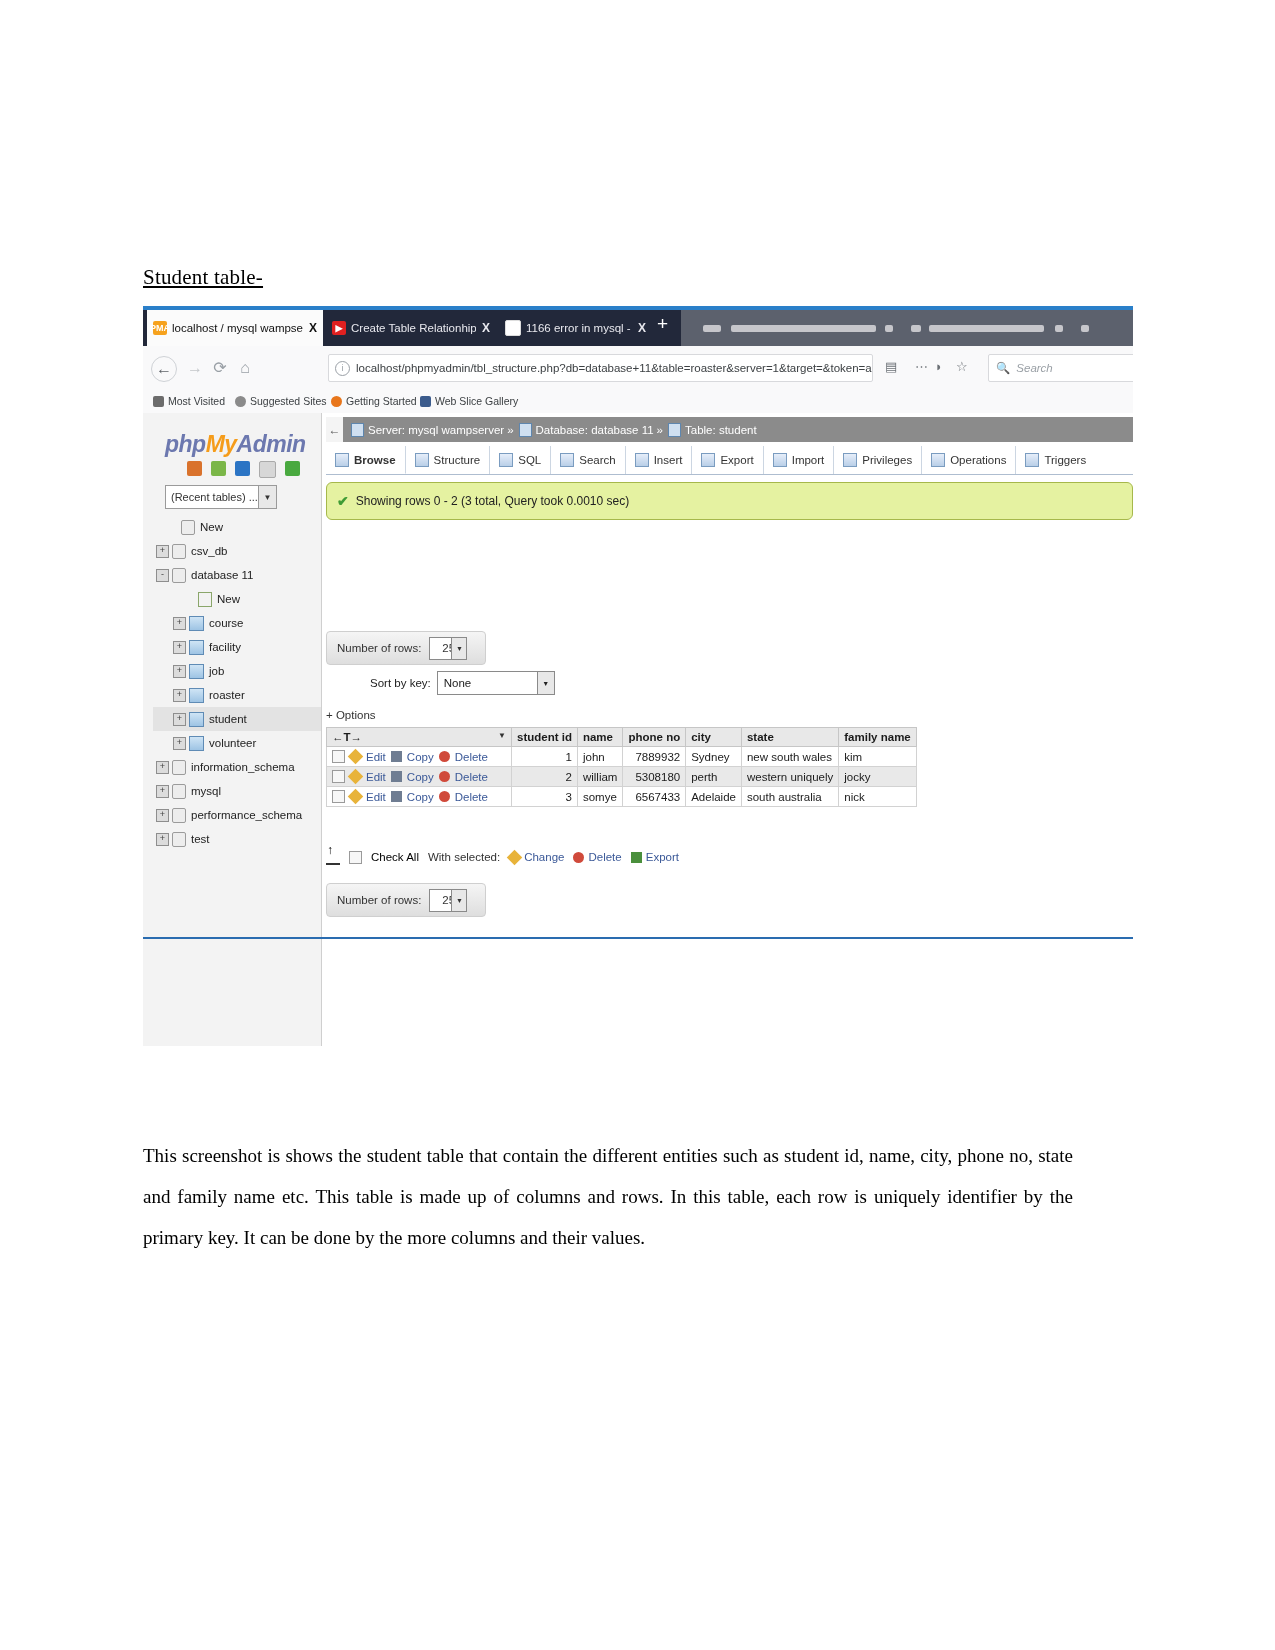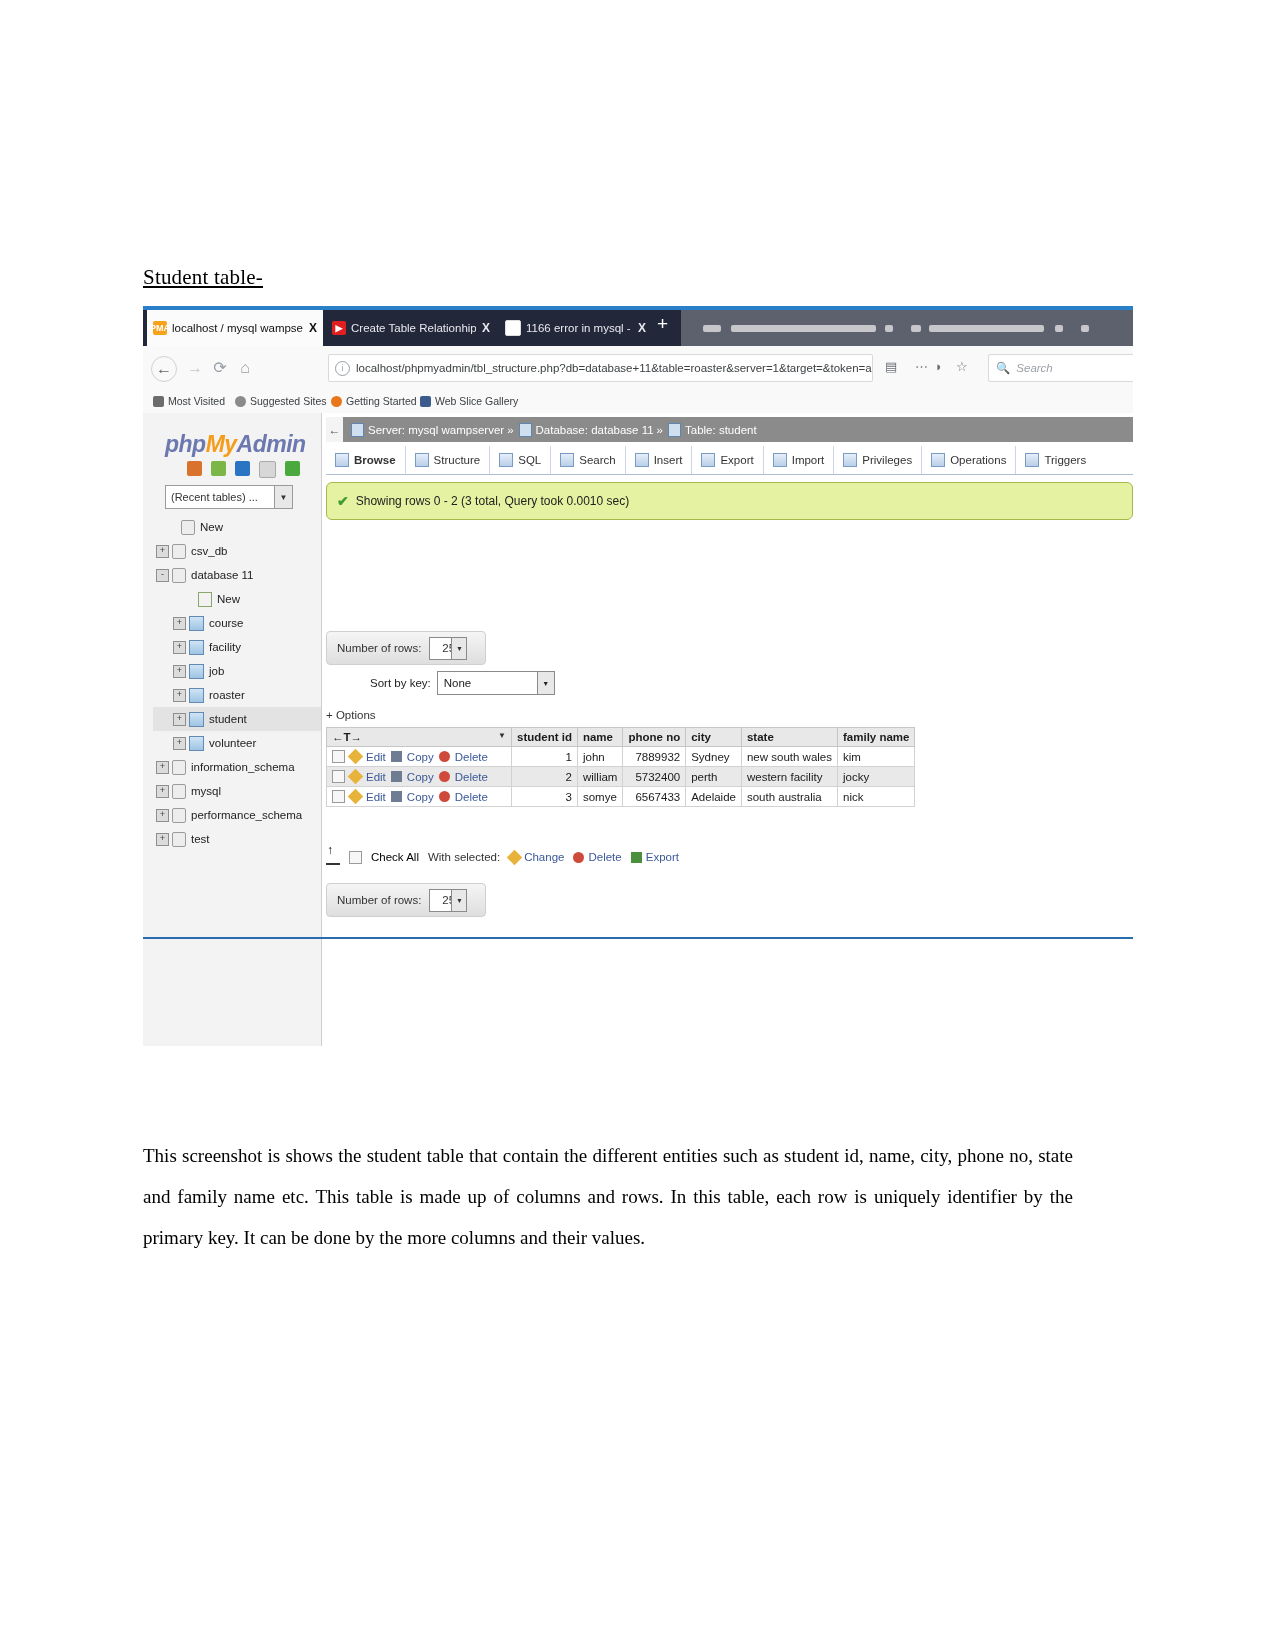--- a/index.html
+++ b/index.html
@@ -73,21 +73,21 @@
   .logo .my{color:#f59c1a;}
   .logo .admin{color:#6c78af;}
   .sideicons{position:absolute;left:44px;top:48px;display:flex;gap:9px;}
   .sideicons span{width:15px;height:15px;display:inline-block;border-radius:2px;}
   .si-home{background:#d9722c;}
   .si-exit{background:#7ab648;}
   .si-info{background:#2b74c4;}
   .si-doc{background:#d7d7d7;border:1px solid #aaa;}
   .si-reload{background:#49a93f;}
   .recentsel{
-    position:absolute;left:22px;top:72px;width:128px;height:24px;background:#fff;
+    position:absolute;left:22px;top:72px;width:112px;height:24px;background:#fff;
     border:1px solid #9a9a9a;box-sizing:border-box;font-size:11px;color:#333;
     display:flex;align-items:center;padding-left:5px;
   }
   .recentsel .arrow{position:absolute;right:0;top:0;width:17px;height:22px;background:#e8e8e8;
       border-left:1px solid #9a9a9a;display:flex;align-items:center;justify-content:center;font-size:8px;}
   .tree{position:absolute;left:10px;top:102px;width:168px;font-size:11.5px;color:#222;}
   .tnode{display:flex;align-items:center;height:24px;padding-left:2px;white-space:nowrap;}
   .tnode.sel{background:#e3e3e3;}
   .pm{width:11px;height:11px;border:1px solid #8e8e8e;background:#dcdcdc;font-size:9px;
       line-height:9px;text-align:center;color:#444;margin-right:3px;flex:0 0 11px;}
@@ -457,23 +457,23 @@
                 <span class="ic-pencil"></span>
                 <span>Edit</span>
                 <span class="ic-copy"></span>
                 <span>Copy</span>
                 <span class="ic-del"></span>
                 <span>Delete</span>
               </span>
             </td>
             <td style="text-align:right;">2</td>
             <td>william</td>
-            <td style="text-align:right;">5732400</td>
+            <td style="text-align:right;">5308180</td>
             <td>perth</td>
-            <td>western facility</td>
+            <td>western uniquely</td>
             <td>jocky</td>
           </tr>
           <tr>
             <td>
               <span class="acts">
                 <span class="cbx"></span>
                 <span class="ic-pencil"></span>
                 <span>Edit</span>
                 <span class="ic-copy"></span>
                 <span>Copy</span>

